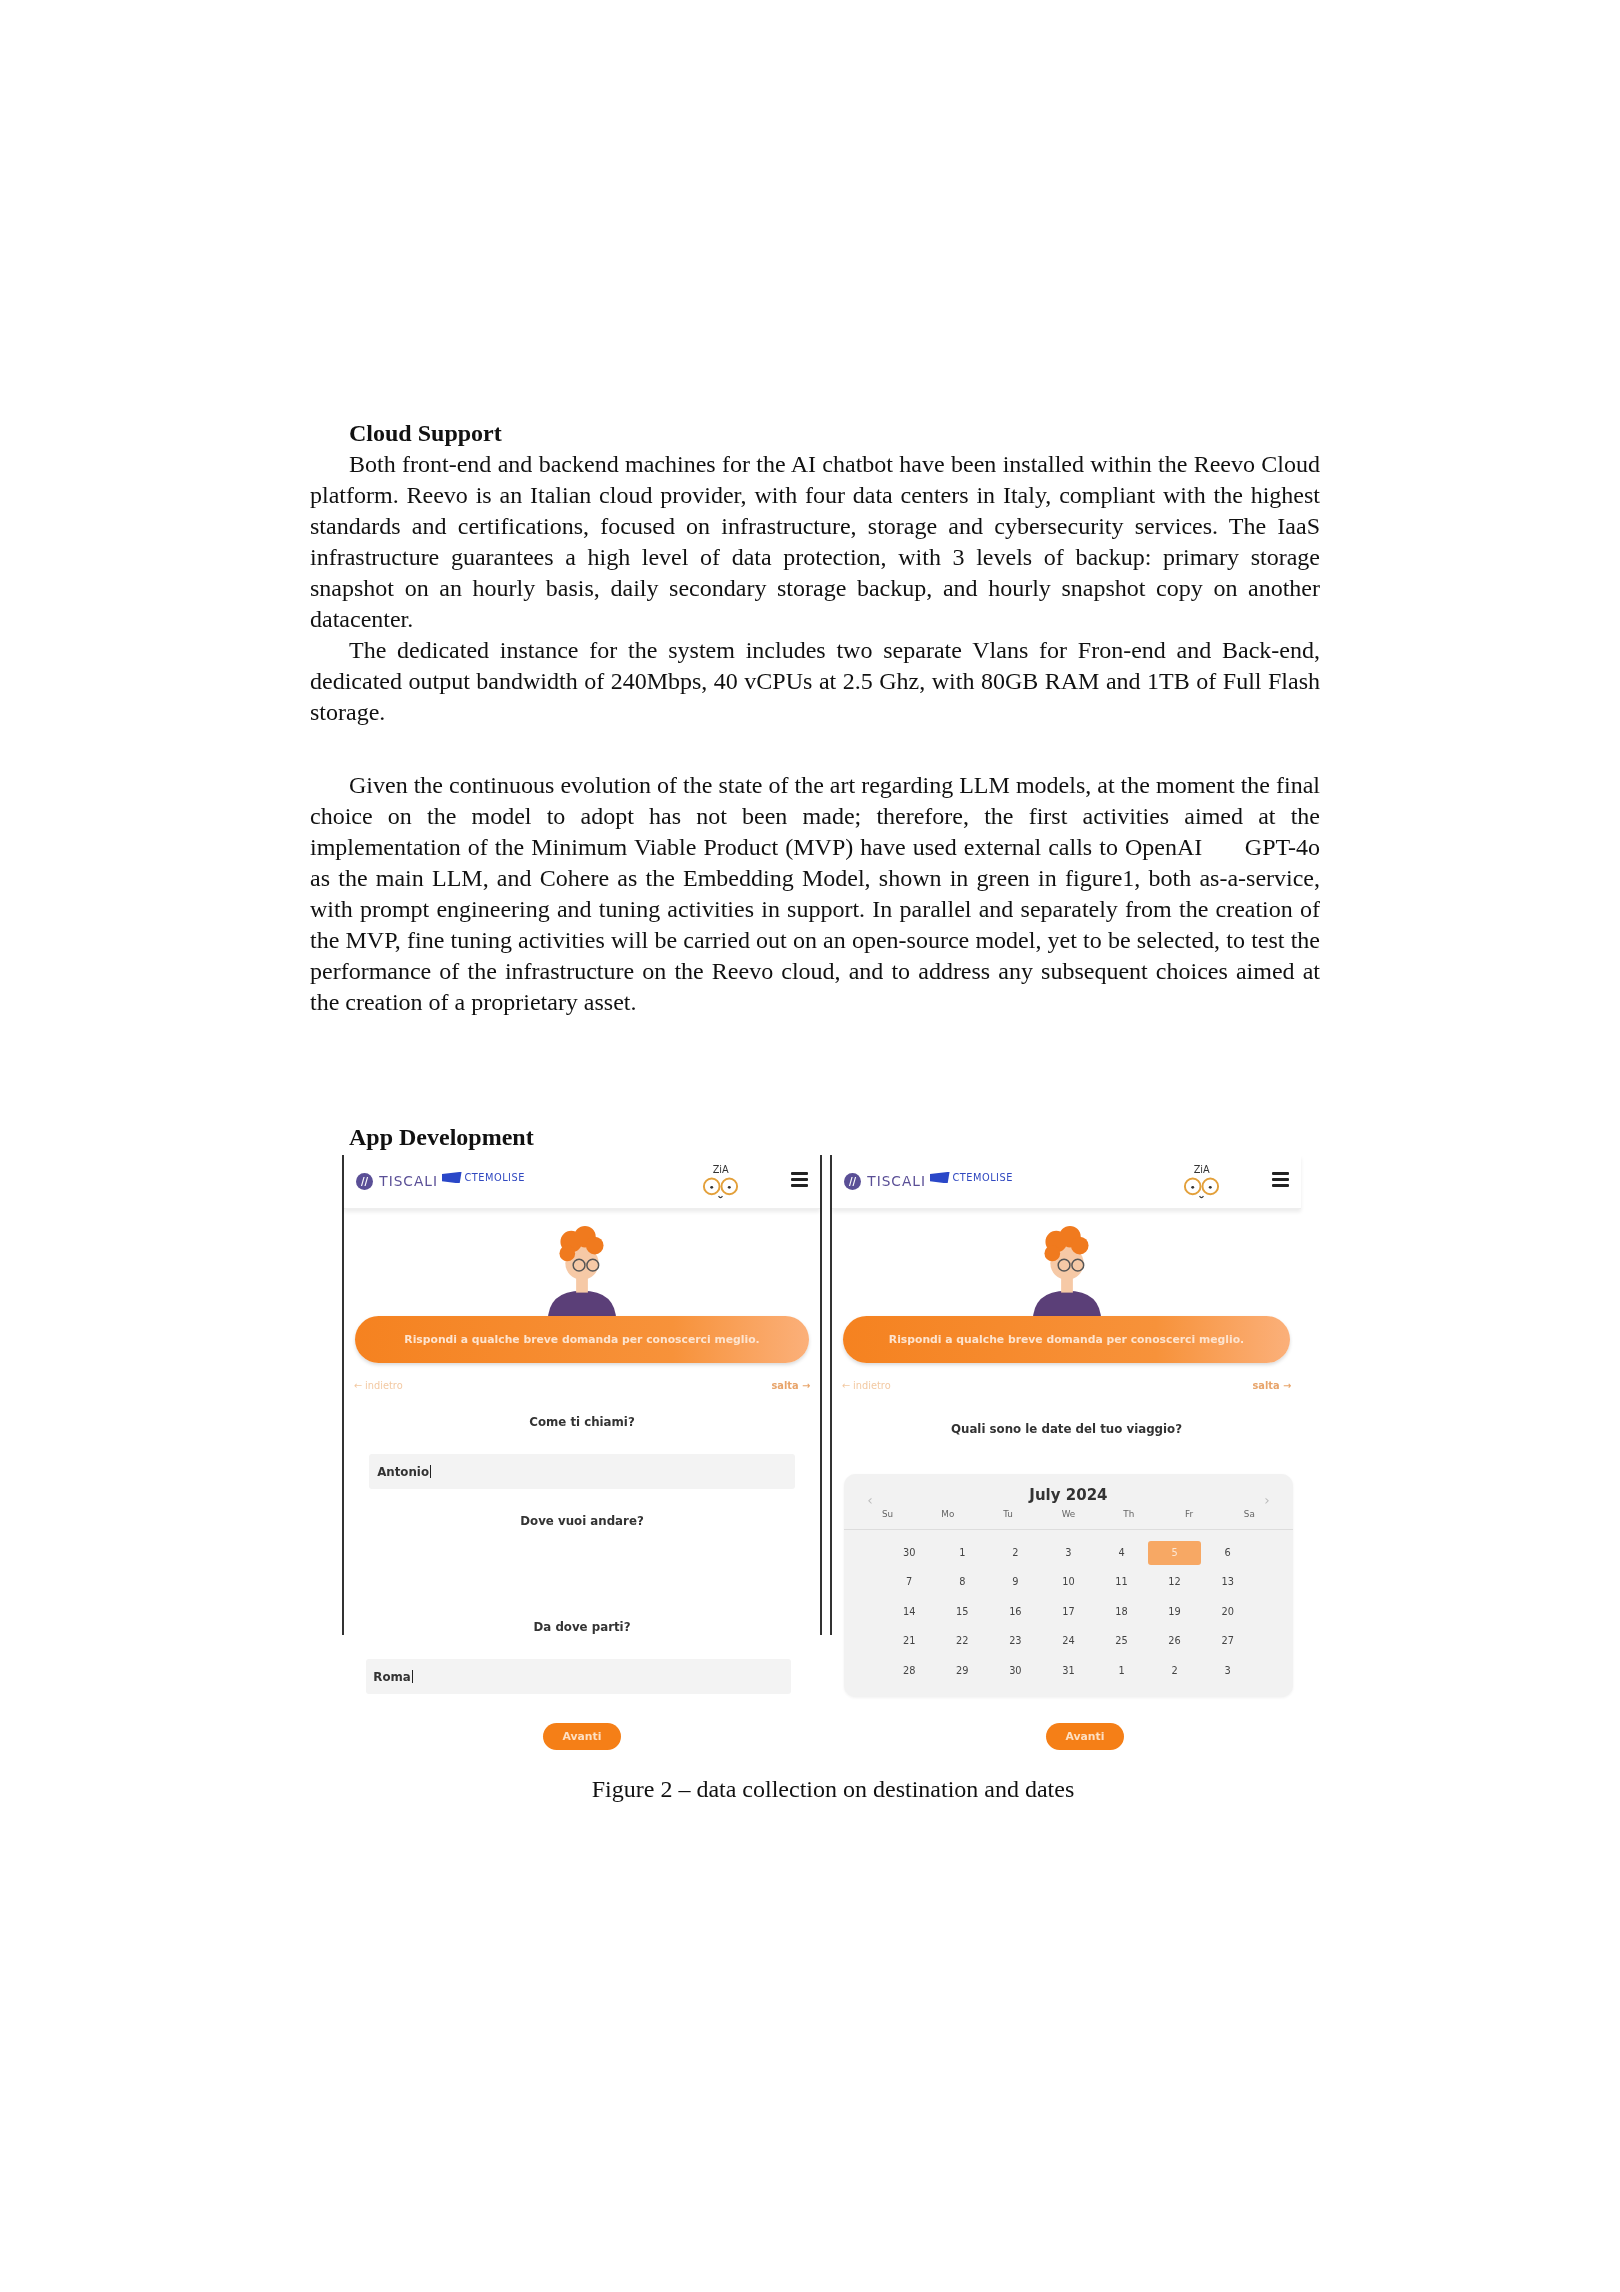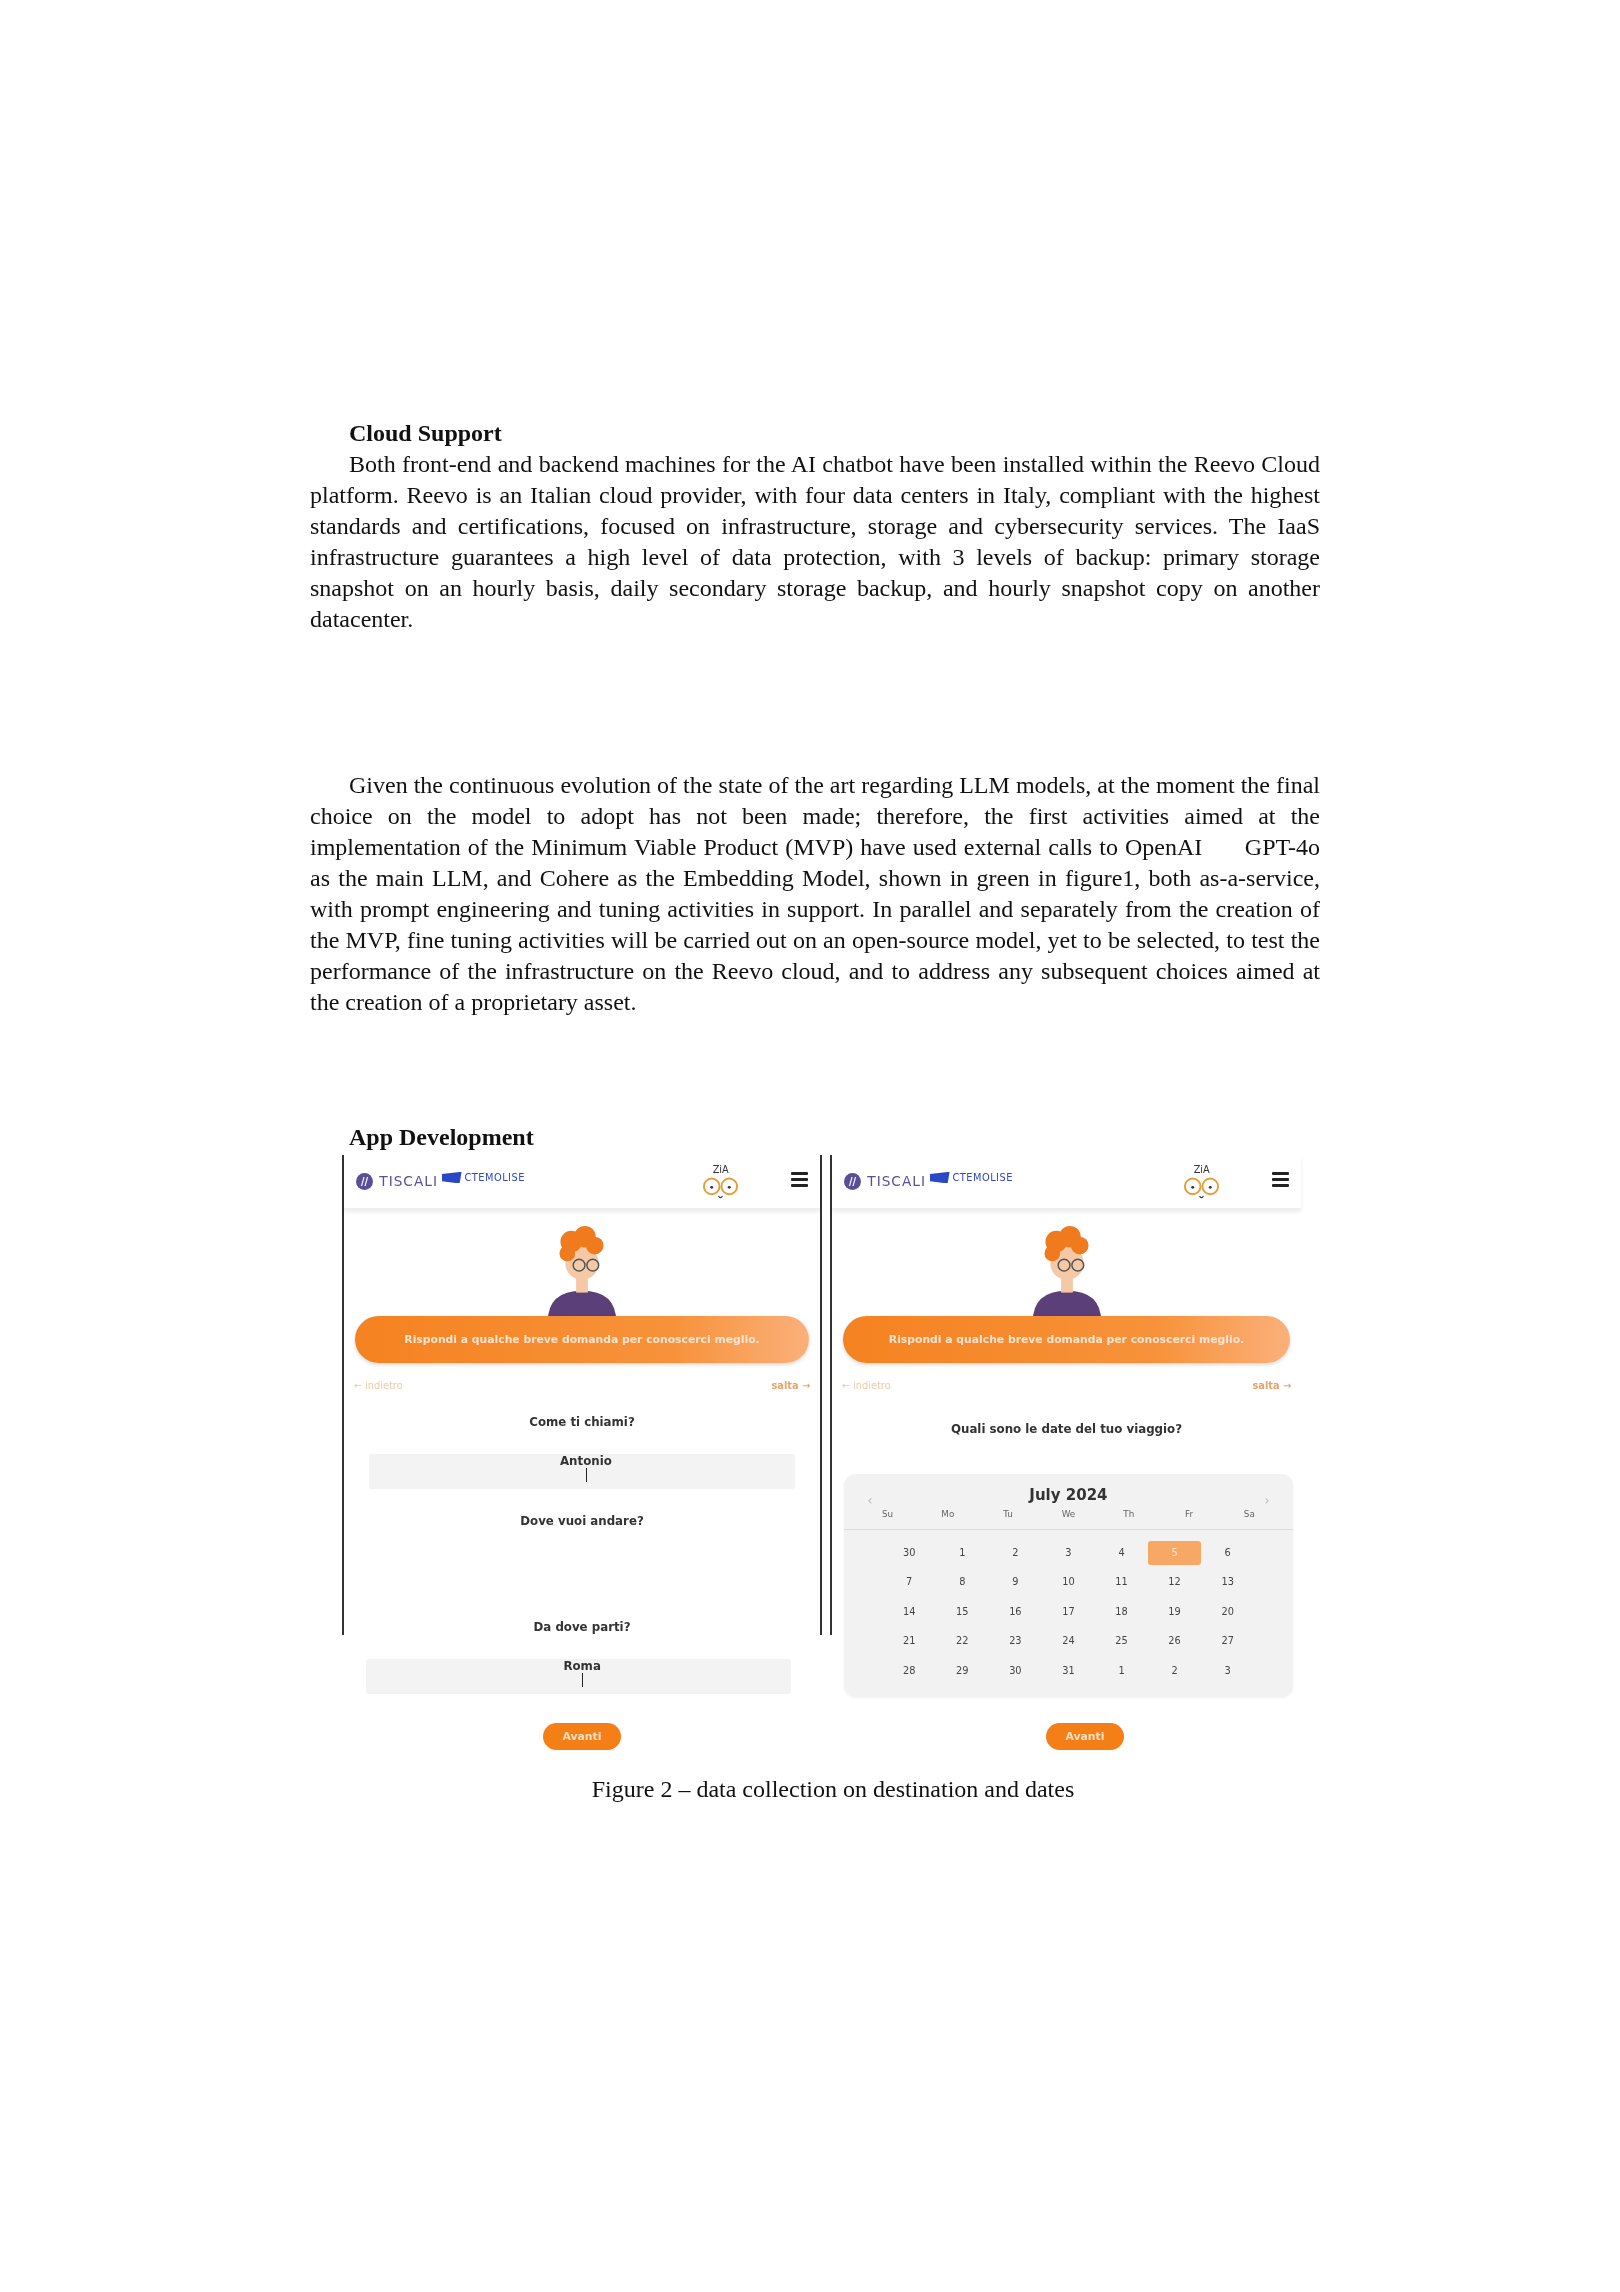--- a/index.html
+++ b/index.html
@@ -26,21 +26,21 @@
   .zia-logo { position: absolute; right: 78px; top: 5.9px; width: 43px; height: 41px; }
   .menu-icon { position: absolute; right: 11.8px; top: 16.7px; width: 17.6px; height: 15.7px; display: flex; flex-direction: column; justify-content: space-between; cursor: pointer; }
   .menu-icon span { display: block; height: 2.9px; background: #222; border-radius: 1px; }
 
   .avatar { position: absolute; left: 50%; top: 69px; width: 108px; height: 98px; transform: translateX(-50%); }
   .banner { position: absolute; left: 12.7px; right: 12.7px; top: 161px; height: 47px; border-radius: 23.5px; background: linear-gradient(90deg, #f58220 0%, #f7923a 70%, #fbb07a 100%); color: #fde4d0; font-size: 10.8px; font-weight: bold; display: flex; align-items: center; justify-content: center; box-shadow: 0 2px 3.9px rgba(0,0,0,0.15); }
   .nav-back { position: absolute; left: 11.8px; top: 225px; color: #f3c9a2; font-size: 9.8px; cursor: pointer; }
   .nav-skip { position: absolute; right: 11.8px; top: 225px; color: #e8a46a; font-size: 9.8px; font-weight: bold; cursor: pointer; }
 
   .question { position: absolute; left: 0; right: 0; text-align: center; font-size: 11.8px; font-weight: bold; color: #333; }
-  .field { position: absolute; left: 27.4px; right: 27.4px; height: 35px; background: #f3f3f3; border-radius: 2.9px; font-size: 11.8px; font-weight: bold; color: #333; padding-left: 7.8px; display: flex; align-items: center; box-sizing: border-box; flex-direction: column; }
+  .field { position: absolute; left: 27.4px; right: 27.4px; height: 35px; background: #f3f3f3; border-radius: 2.9px; font-size: 11.8px; font-weight: bold; color: #333; padding-left: 7.8px; display: flex; align-items: center; box-sizing: border-box; }
   .field .caret { display: inline-block; width: 1px; height: 13.7px; background: #222; margin-left: 1px; }
   .avanti { position: absolute; width: 78px; height: 27.4px; border-radius: 13.7px; background: #f57f17; color: #fde0c4; font-size: 10.8px; font-weight: bold; display: flex; align-items: center; justify-content: center; cursor: pointer; }
 
   .calendar { position: absolute; left: 13.7px; right: 9.8px; top: 319px; height: 223px; background: #f2f2f2; border-radius: 11.8px; box-shadow: 0 1px 2.9px rgba(0,0,0,0.06); }
   .cal-title { position: absolute; left: 0; right: 0; top: 11.8px; text-align: center; font-size: 15px; font-weight: bold; color: #333; }
   .cal-prev, .cal-next { position: absolute; top: 17.6px; font-size: 13.7px; color: #bbb; cursor: pointer; }
   .cal-prev { left: 23.5px; } .cal-next { right: 23.5px; }
   .cal-dow { position: absolute; left: 13.7px; right: 13.7px; top: 35px; display: grid; grid-template-columns: repeat(7, 1fr); font-size: 8.8px; color: #666; text-align: center; }
   .cal-sep { position: absolute; left: 0; right: 0; top: 55px; height: 1px; background: #ddd; }
   .cal-grid { position: absolute; left: 39px; right: 39px; top: 67px; display: grid; grid-template-columns: repeat(7, 1fr); row-gap: 5.9px; font-size: 9.8px; color: #444; text-align: center; }
@@ -48,20 +48,21 @@
   .cal-grid .day.selected { background: #f7a864; color: #fde7d4; border-radius: 2.9px; }
 
   .caption { position: absolute; top: 1776px; left: 0; width: 1666px; text-align: center; font-size: 24px; }
 </style>
 </head>
 <body>
 
 <div class="text-block" id="cloud">
   <div class="heading">Cloud Support</div>
   <p class="para">Both front-end and backend machines for the AI chatbot have been installed within the Reevo Cloud platform. Reevo is an Italian cloud provider, with four data centers in Italy, compliant with the highest standards and certifications, focused on infrastructure, storage and cybersecurity services. The IaaS infrastructure guarantees a high level of data protection, with 3 levels of backup: primary storage snapshot on an hourly basis, daily secondary storage backup, and hourly snapshot copy on another datacenter.</p>
+  <p class="para">The dedicated instance for the system includes two separate Vlans for Fron-end and Back-end, dedicated output bandwidth of 240Mbps, 40 vCPUs at 2.5 Ghz, with 80GB RAM and 1TB of Full Flash storage.</p>
 </div>
 
 <div class="text-block" id="llm">
   <p class="para" style="white-space: pre-wrap;">Given the continuous evolution of the state of the art regarding LLM models, at the moment the final choice on the model to adopt has not been made; therefore, the first activities aimed at the implementation of the Minimum Viable Product (MVP) have used external calls to OpenAI      GPT-4o as the main LLM, and Cohere as the Embedding Model, shown in green in figure1, both as-a-service, with prompt engineering and tuning activities in support. In parallel and separately from the creation of the MVP, fine tuning activities will be carried out on an open-source model, yet to be selected, to test the performance of the infrastructure on the Reevo cloud, and to address any subsequent choices aimed at the creation of a proprietary asset.</p>
 </div>
 
 <div id="app-heading">App Development</div>
 
 <div class="phone" id="phone-left">
   <div class="frame-left"></div>

